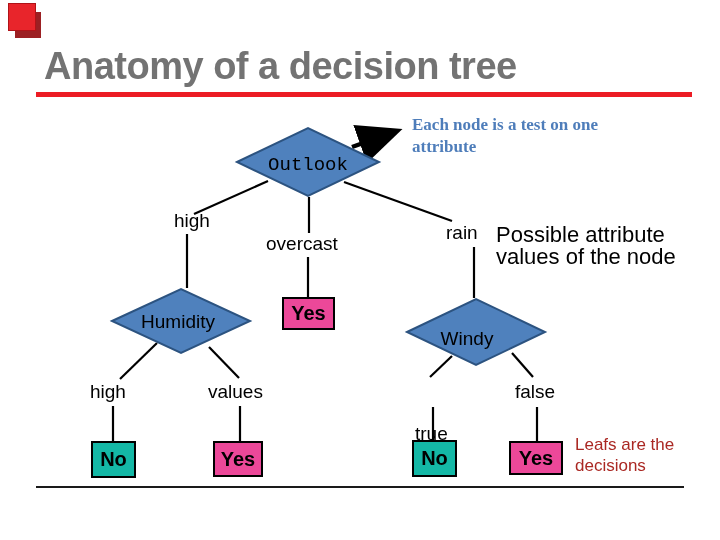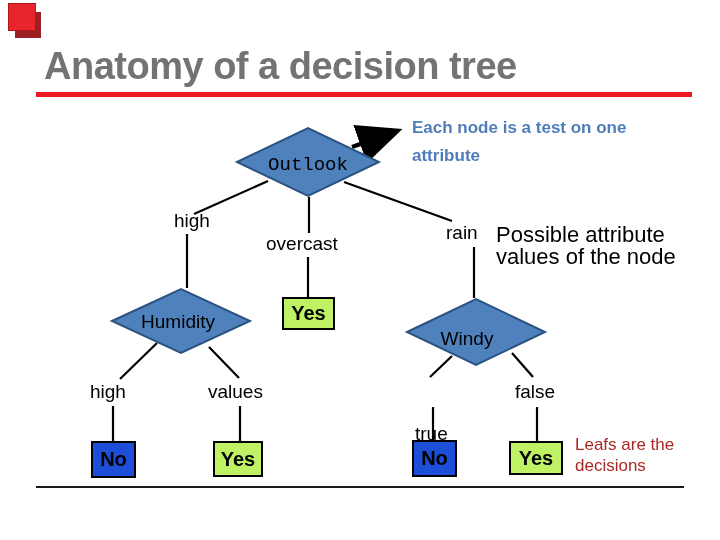--- a/index.html
+++ b/index.html
@@ -32,26 +32,26 @@
   
   .lbl{position:absolute;font-size:19px;color:#000000;z-index:5;white-space:nowrap;}
   .node-lbl{position:absolute;width:100px;text-align:center;font-size:19px;color:#000000;z-index:5;}
 
   
   .leaf{
     position:absolute;box-sizing:border-box;border:2.5px solid #000000;
     display:flex;align-items:center;justify-content:center;
     font-size:20px;font-weight:bold;color:#000000;z-index:5;
   }
-  .leaf-yes{background:#bef264;}
-  .leaf-no{background:#1d4ed8;}
+  .leaf-yes{background:#ec4899;}
+  .leaf-no{background:#14b8a6;}
 
   
   .note{position:absolute;z-index:5;}
-  .note-blue{left:412px;top:114px;width:215px;font-size:17px;font-weight:bold;line-height:28px;color:#4e7dba;}
+  .note-blue{left:412px;top:114px;width:215px;font-size:17px;font-weight:bold;line-height:22px;color:#4e7dba;font-family:Liberation Serif, serif;}
   .note-values{left:496px;top:224px;width:210px;font-size:22px;line-height:22px;color:#000000;}
   .note-leafs{left:575px;top:434px;width:122px;font-size:17px;font-weight:normal;line-height:21px;color:#aa2823;}
 
   .bottom-rule{left:36px;top:486px;width:648px;height:2px;background:#1a1a1a;z-index:3;}
 </style>
 </head>
 <body>
 
 <div class="corner-sq corner-maroon"></div>
 <div class="corner-sq corner-red"></div>

